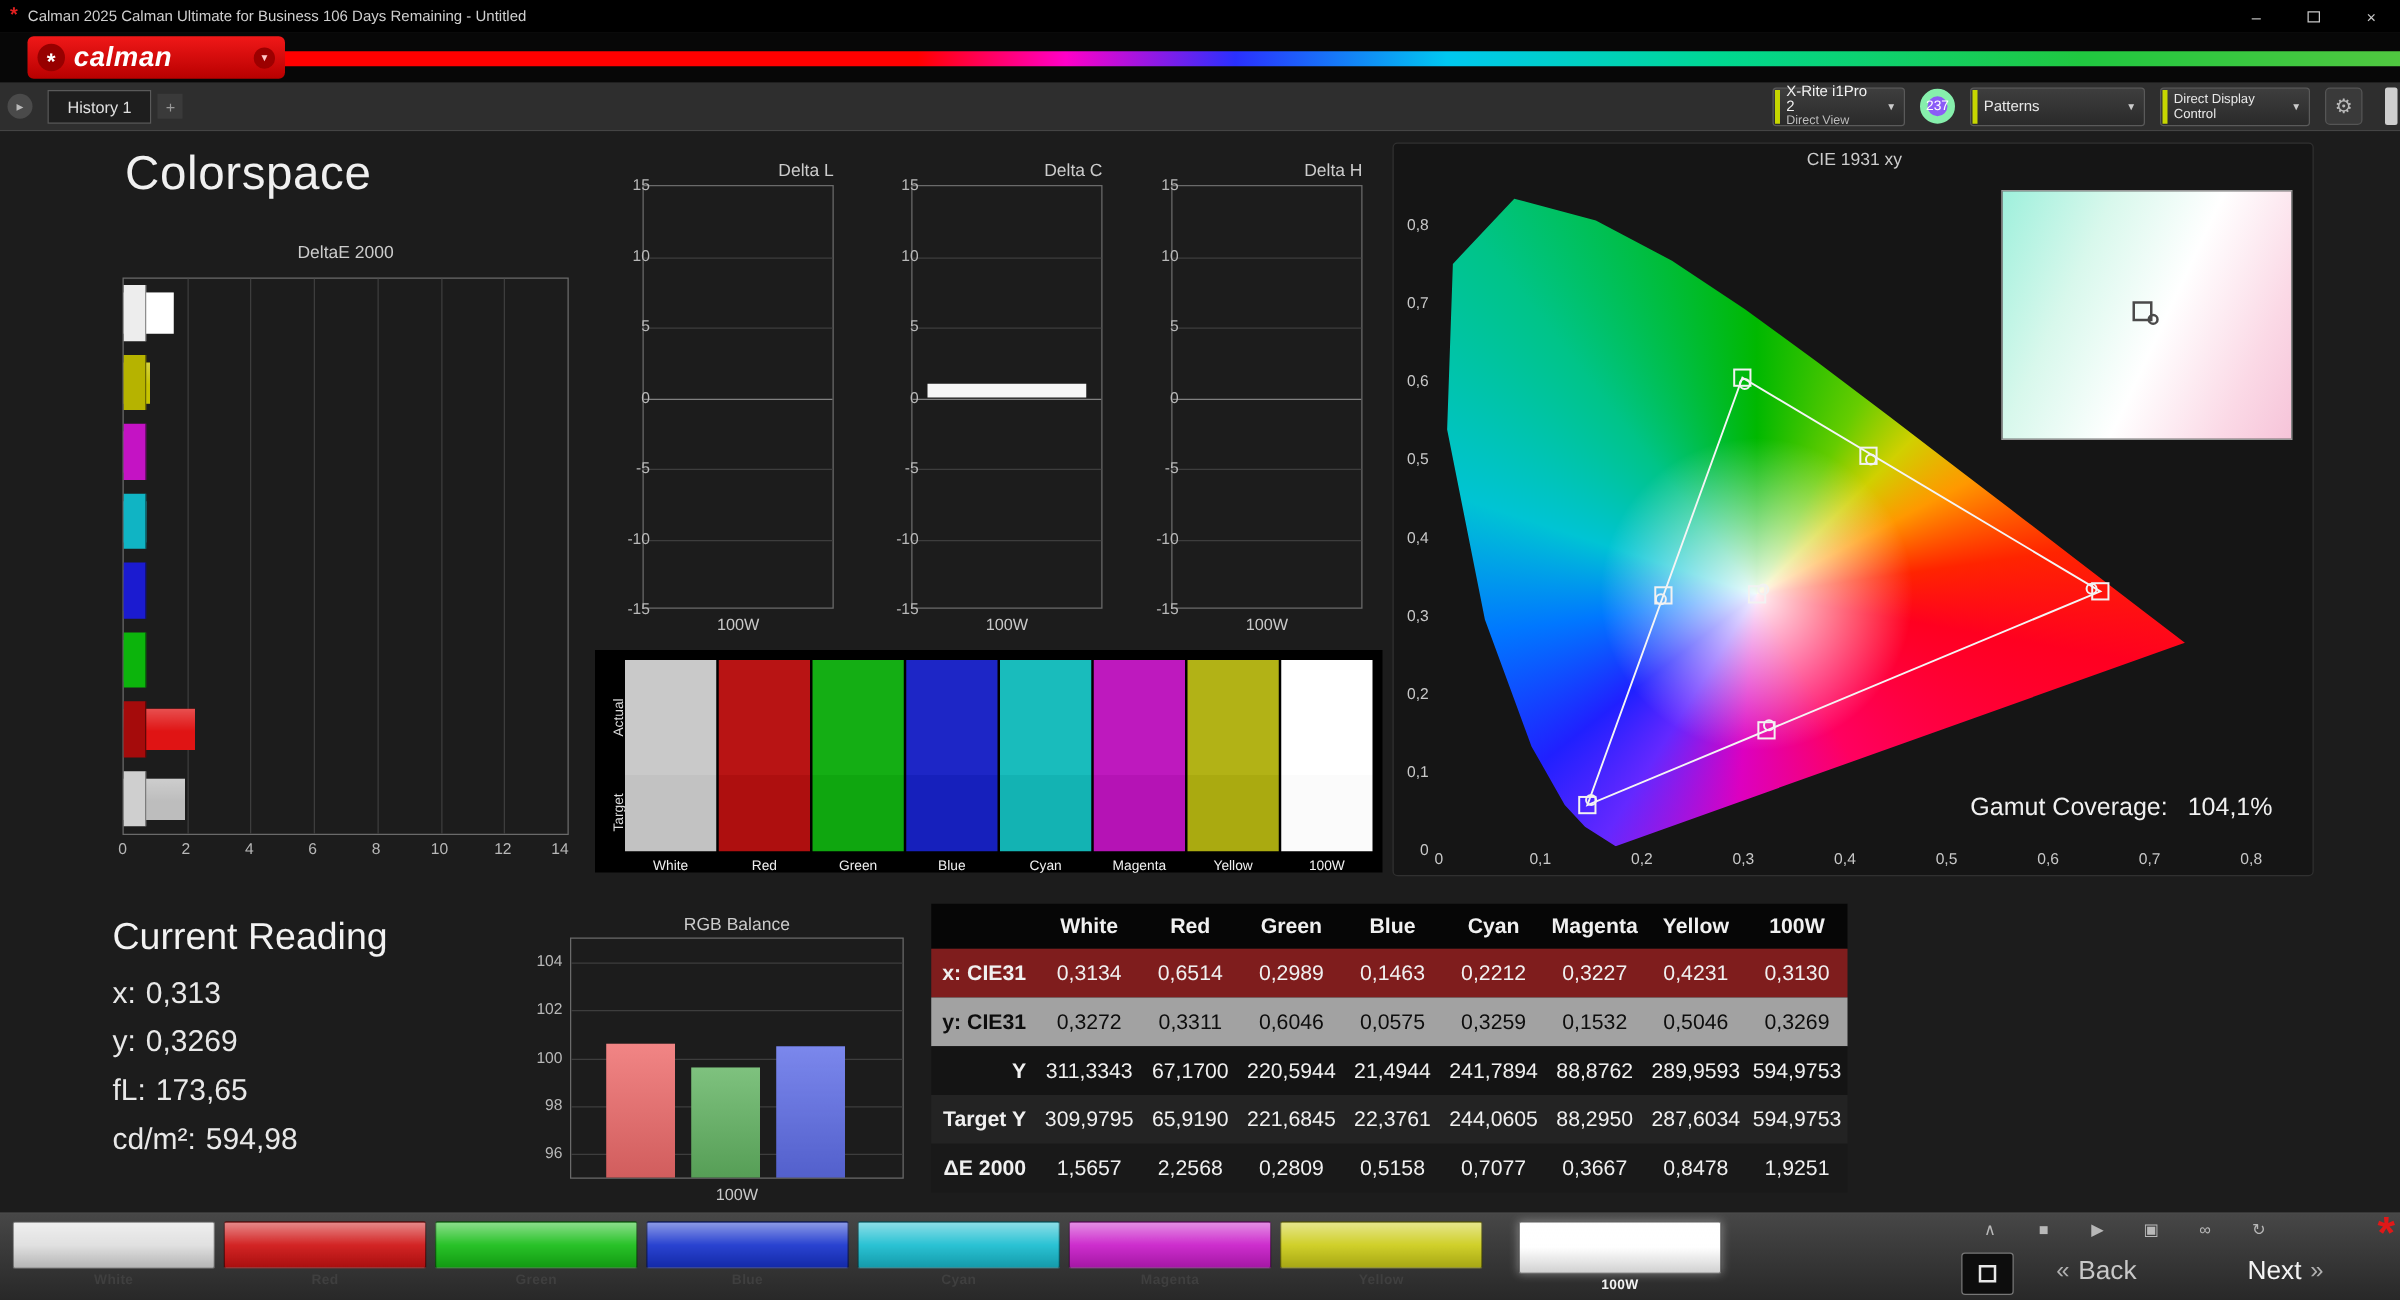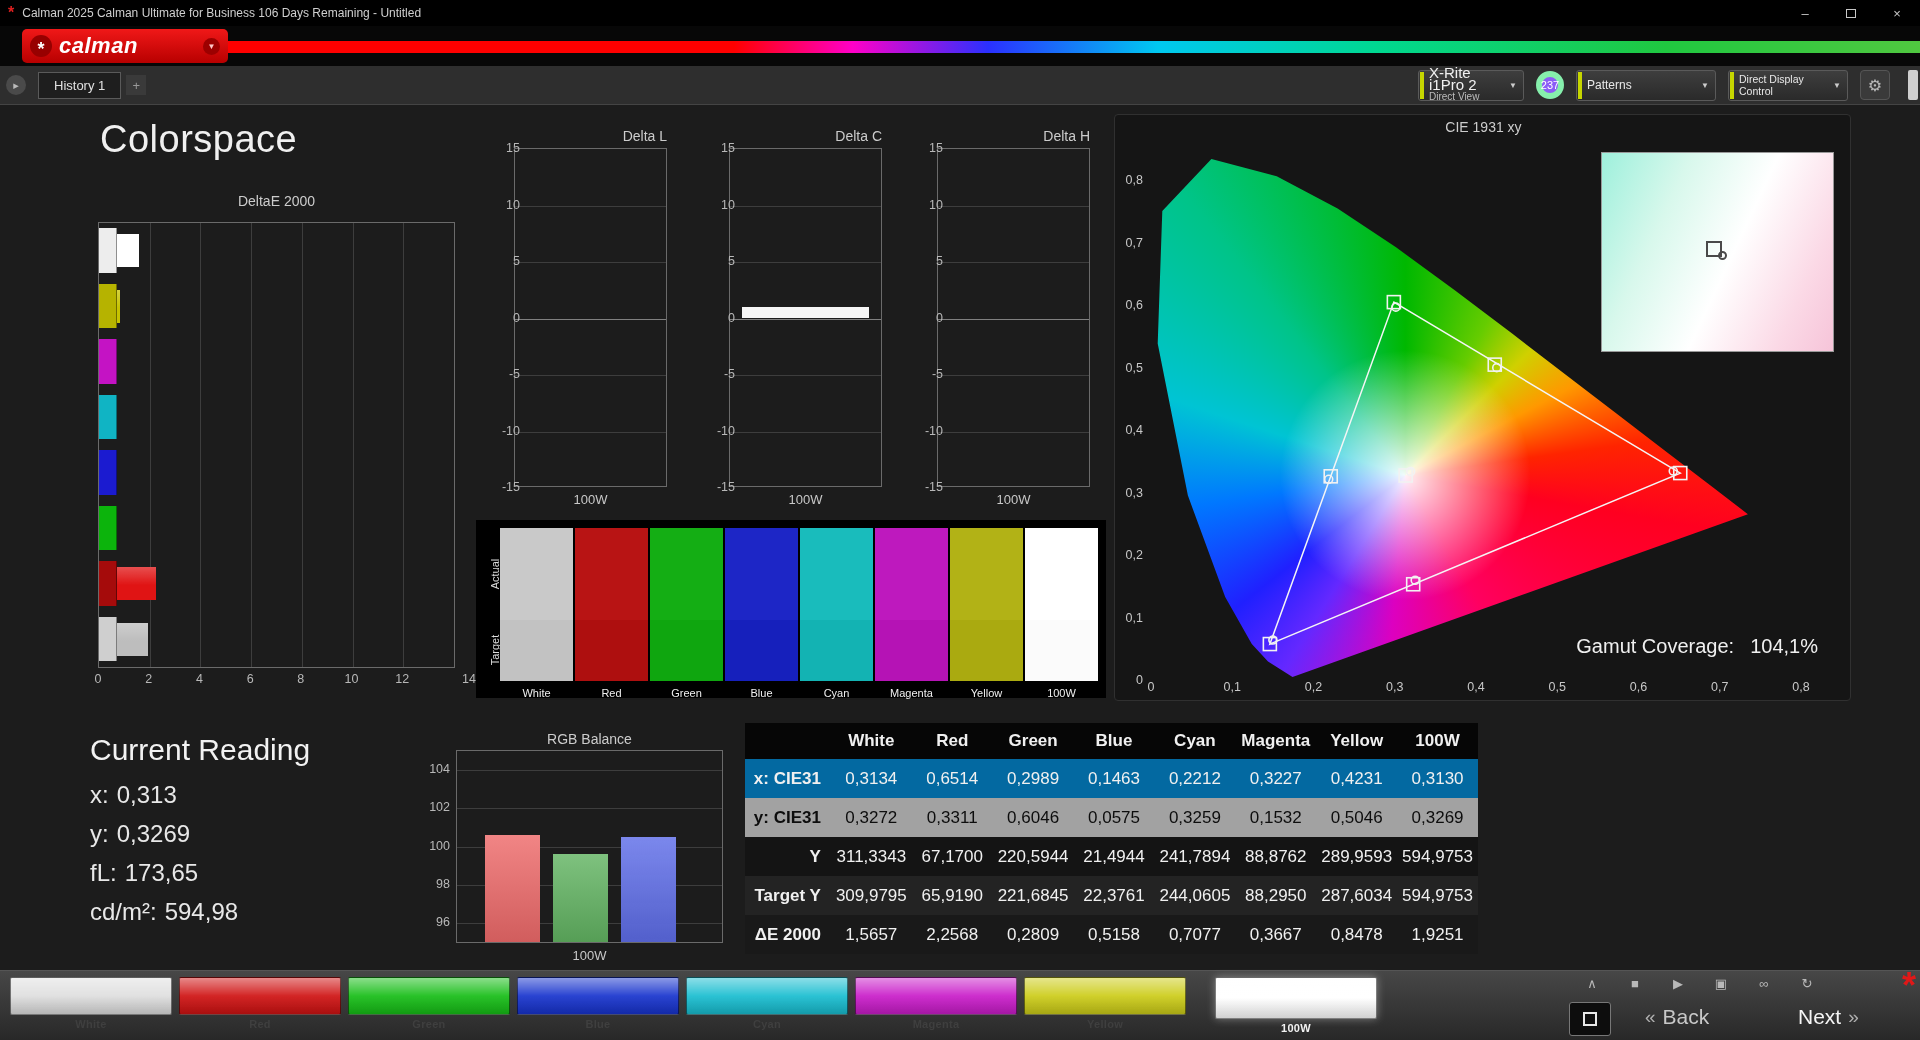--- a/index.html
+++ b/index.html
@@ -29,21 +29,21 @@
   #pages-btn{width:20px;height:20px;border-radius:50%;background:#4a4a4a;color:#bbb;font-size:11px;display:flex;align-items:center;justify-content:center;margin-left:6px}
   #history-tab{margin-left:12px;height:27px;padding:0 15px;background:#1e1e1e;border:1px solid #5a5a5a;display:flex;align-items:center;font-size:13px;color:#e0e0e0}
   #add-tab{width:20px;height:20px;background:#3a3a3a;color:#999;display:flex;align-items:center;justify-content:center;margin-left:5px;font-size:13px}
   #tab-right{margin-left:auto;display:flex;align-items:center;gap:12px;margin-right:30px}
   .dropdown{height:31px;background:linear-gradient(#3e3e3e,#2a2a2a);border:1px solid #5a5a5a;border-radius:3px;
     display:flex;align-items:center;position:relative;padding-left:10px;padding-right:22px}
   .dd-accent{position:absolute;left:1px;top:1px;bottom:1px;width:4px;background:#c6d600}
   .dd-caret{position:absolute;right:6px;font-size:8px;color:#ccc}
   #meter-dd{width:106px}
   .dd-two-lines{display:flex;flex-direction:column;line-height:12px}
-  .dd-line1{font-size:15px;color:#f0f0f0}
+  .dd-line1{font-size:12px;color:#f0f0f0}
   .dd-line2{font-size:10px;color:#bdbdbd}
   #patterns-dd{width:140px;font-size:12px;color:#e8e8e8}
   #ddc-dd{width:120px;font-size:10.5px;color:#e8e8e8}
   #meter-badge{width:28px;height:28px;border-radius:50%;background:#8b5cf6;border:6px solid #86efac;color:#fff;font-size:11px;display:flex;align-items:center;justify-content:center}
   #gear-btn{width:30px;height:30px;background:#3a3a3a;border:1px solid #555;border-radius:4px;color:#b8b8b8;font-size:16px;display:flex;align-items:center;justify-content:center}
   #panel-handle{position:absolute;right:2px;top:70px;width:10px;height:30px;background:#cfcfcf;border-radius:2px}
 
   
   #main{position:absolute;left:0;top:105px;width:1920px;height:865px;background:#1c1c1c}
   #page-title{position:absolute;left:100px;top:13px;font-size:38px;font-weight:400;color:#f0f0f0;letter-spacing:.5px}
@@ -212,21 +212,21 @@
       <div class="de-swatch" style="top: 393.5px; height: 44.5px; width: 18px; background: rgb(207, 207, 207); border-right: 1px solid rgba(0, 0, 0, 0.4);"></div>
     </div>
   <div id="deltae-xticks">
       <span class="tick" style="left: -12px; top: 0px; width: 24px; text-align: center;">0</span>
       <span class="tick" style="left: 38.7143px; top: 0px; width: 24px; text-align: center;">2</span>
       <span class="tick" style="left: 89.4286px; top: 0px; width: 24px; text-align: center;">4</span>
       <span class="tick" style="left: 140.143px; top: 0px; width: 24px; text-align: center;">6</span>
       <span class="tick" style="left: 190.857px; top: 0px; width: 24px; text-align: center;">8</span>
       <span class="tick" style="left: 241.571px; top: 0px; width: 24px; text-align: center;">10</span>
       <span class="tick" style="left: 292.286px; top: 0px; width: 24px; text-align: center;">12</span>
-      <span class="tick" style="left: 359px; top: 0px; width: 24px; text-align: center;">14</span>
+      <span class="tick" style="left: 343px; top: 0px; width: 24px; text-align: left;">14</span>
     </div>
 
   <div id="strip">
     <div class="vlabel" id="vlabel-actual">Actual</div>
     <div class="vlabel" id="vlabel-target">Target</div>
     <div id="strip-cols">
         <div class="strip-col">
           <div class="strip-actual" style="background: rgb(201, 201, 201);"></div>
           <div class="strip-target" style="background: rgb(194, 194, 194);"></div>
           <div class="strip-label">White</div>
@@ -343,21 +343,21 @@
         <div class="labcell"></div>
         <div class="cell">White</div>
         <div class="cell">Red</div>
         <div class="cell">Green</div>
         <div class="cell">Blue</div>
         <div class="cell">Cyan</div>
         <div class="cell">Magenta</div>
         <div class="cell">Yellow</div>
         <div class="cell">100W</div>
       </div>
-      <div class="trow" style="background: #0369a1;">
+      <div class="trow" style="background: #7f1d1d;">
         <div class="labcell">x: CIE31</div>
         <div class="cell">0,3134</div>
         <div class="cell">0,6514</div>
         <div class="cell">0,2989</div>
         <div class="cell">0,1463</div>
         <div class="cell">0,2212</div>
         <div class="cell">0,3227</div>
         <div class="cell">0,4231</div>
         <div class="cell">0,3130</div>
       </div>

